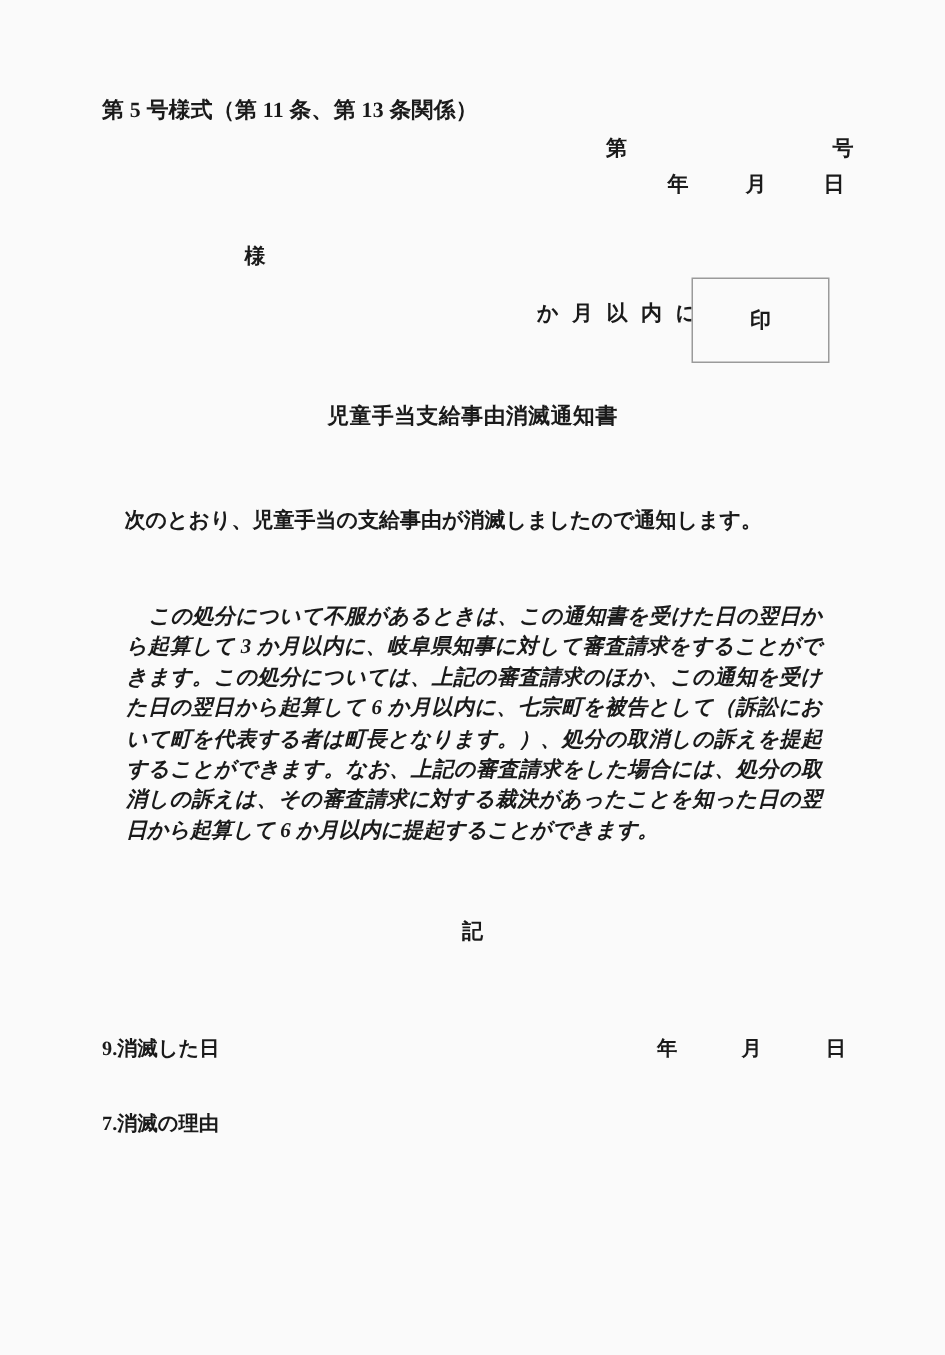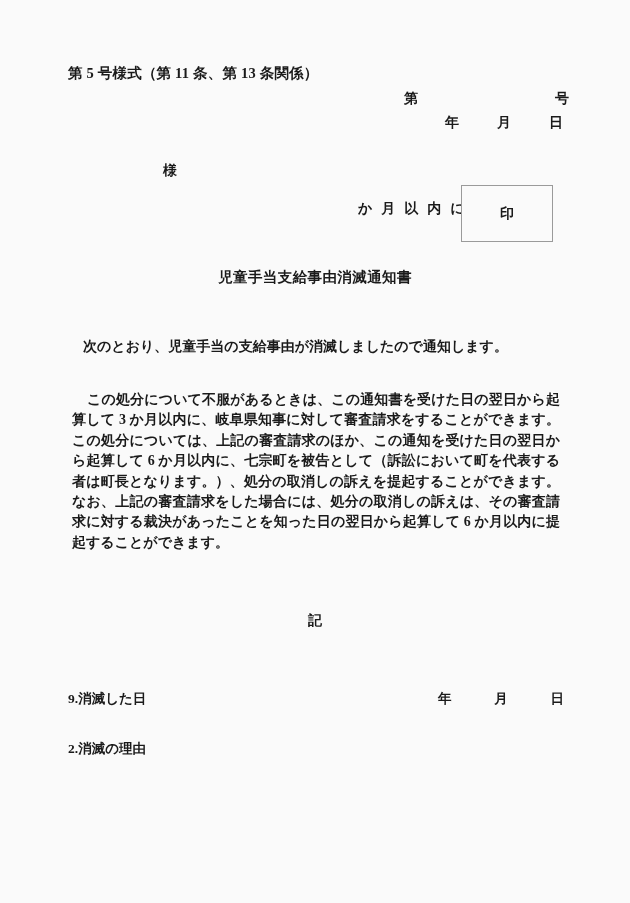--- a/index.html
+++ b/index.html
@@ -120,23 +120,24 @@
     left: 68px;
     top: 386px;
     width: 496px;
     font-size: 14px;
     font-weight: bold;
     line-height: 20.4px;
     text-align: justify;
     text-justify: inter-character;
   }
   .body-block p {
-    margin: 4px;
+    margin: 16px;
     text-indent: 15px;
     white-space: normal;
+    font-style: italic;
   }
 
   
   .kiji {
     left: 0;
     top: 612px;
     width: 630px;
     text-align: center;
     font-size: 14px;
     font-weight: bold;
@@ -202,16 +203,16 @@
   <div class="item-row item-1">
     <span class="item-label">9.消滅した日</span>
     <span class="item-date">
       <span>年</span>
       <span>月</span>
       <span>日</span>
     </span>
   </div>
 
   <div class="item-row item-2">
-    <span class="item-label">2.消滅の理由</span>
+    <span class="item-label">7.消滅の理由</span>
   </div>
 
 </div>
 
 </body></html>

